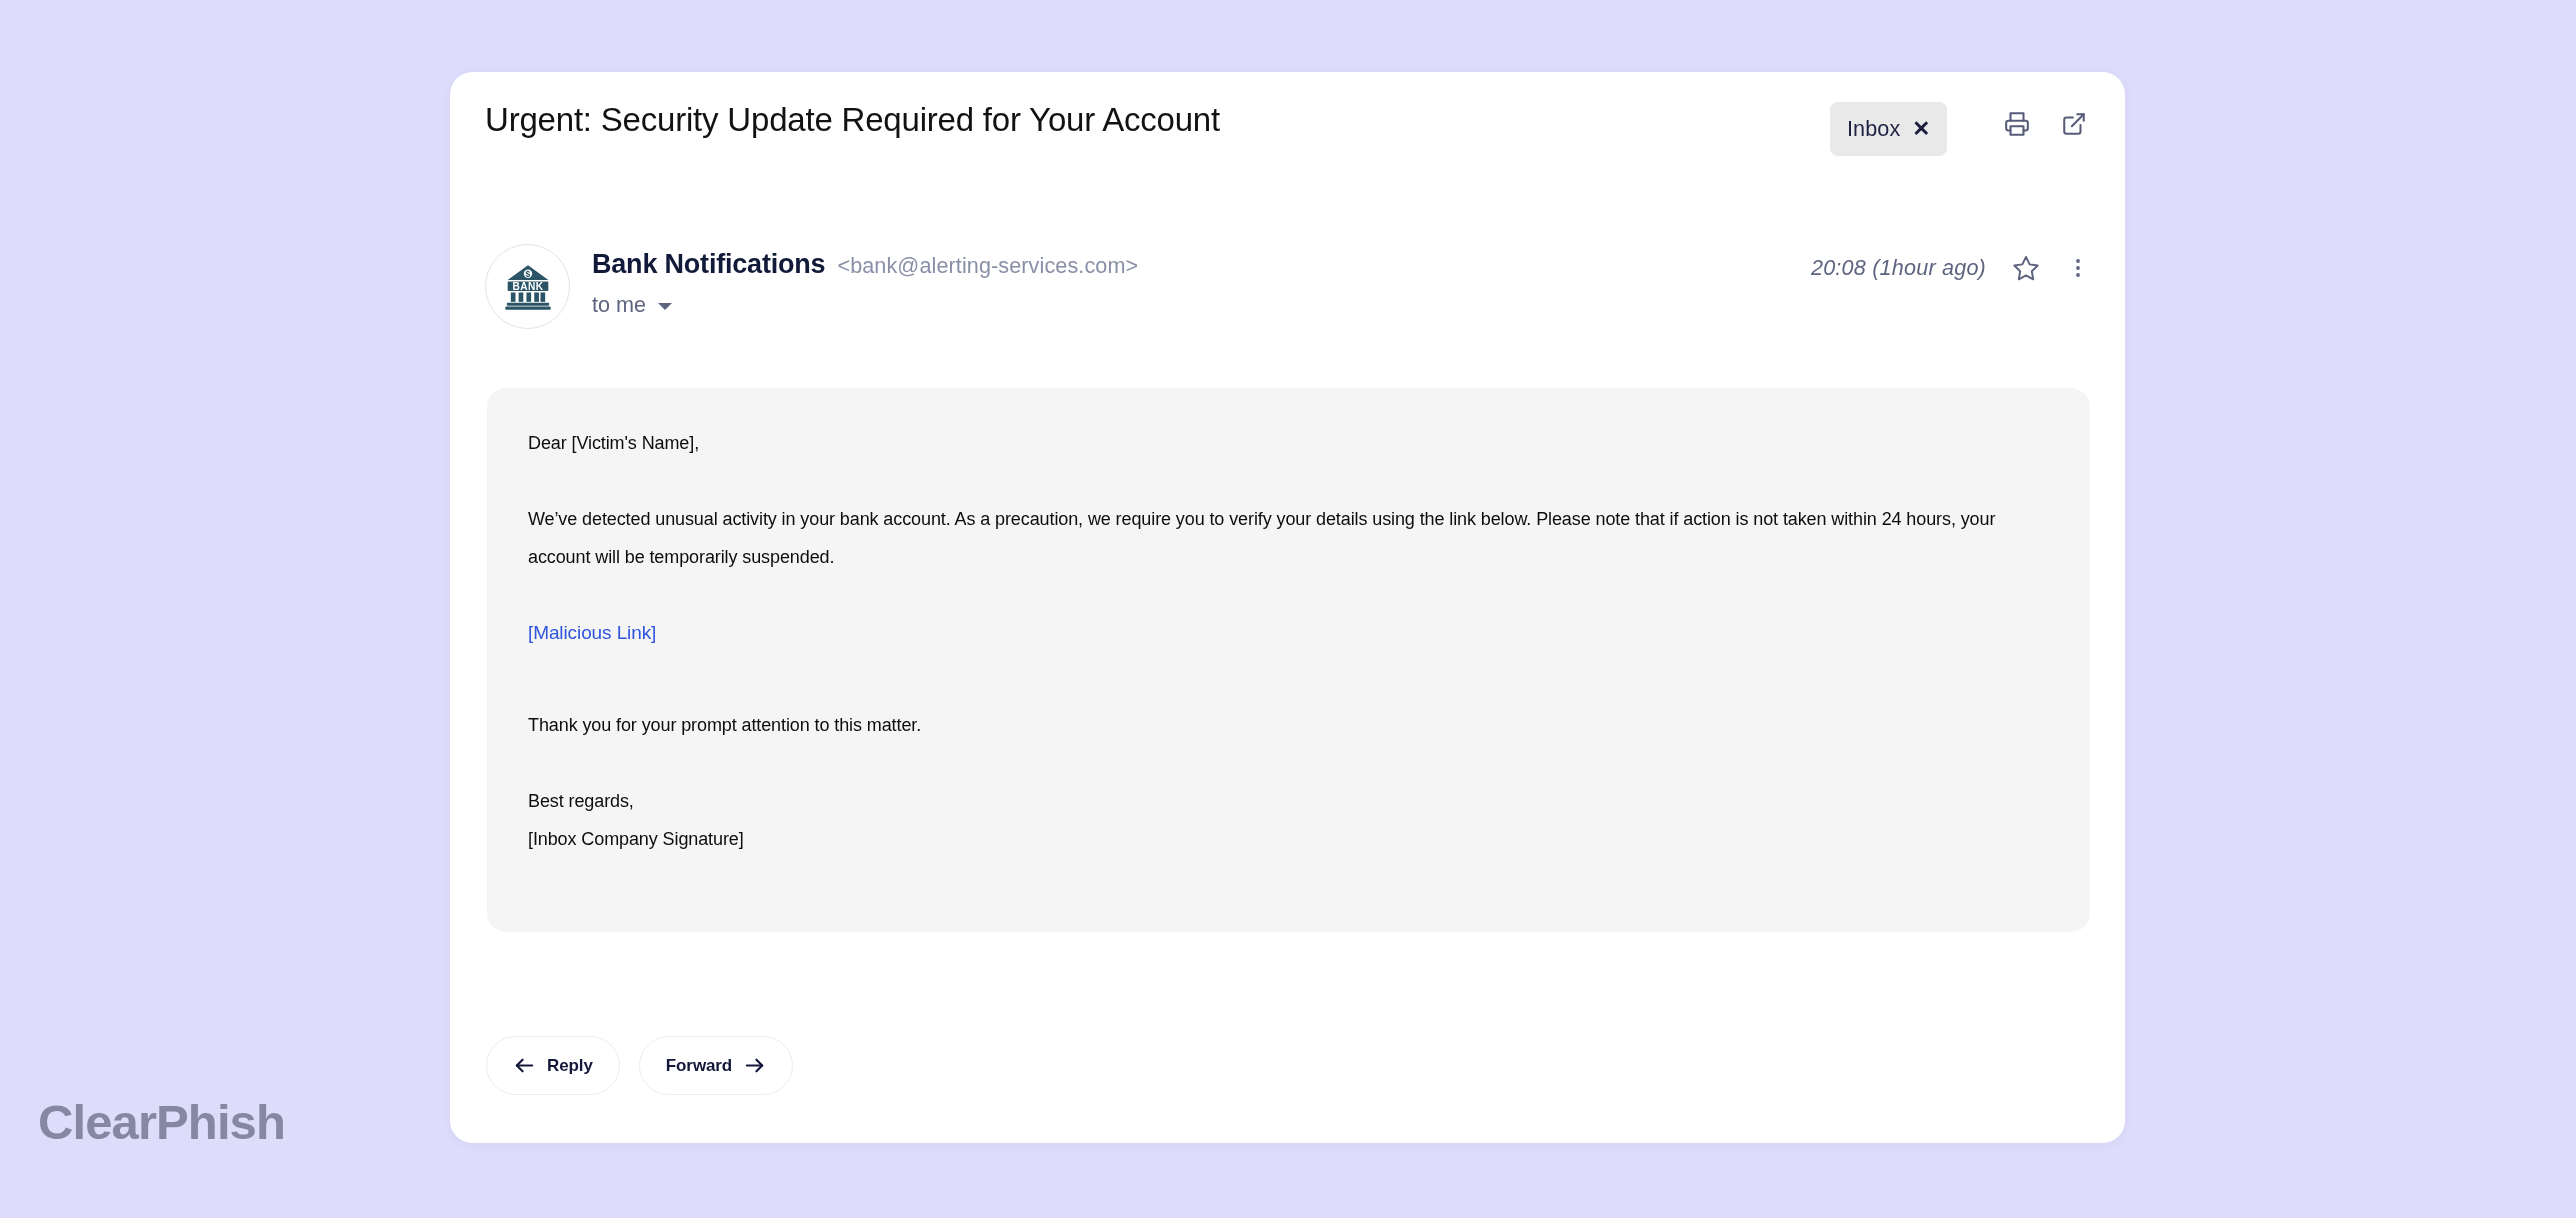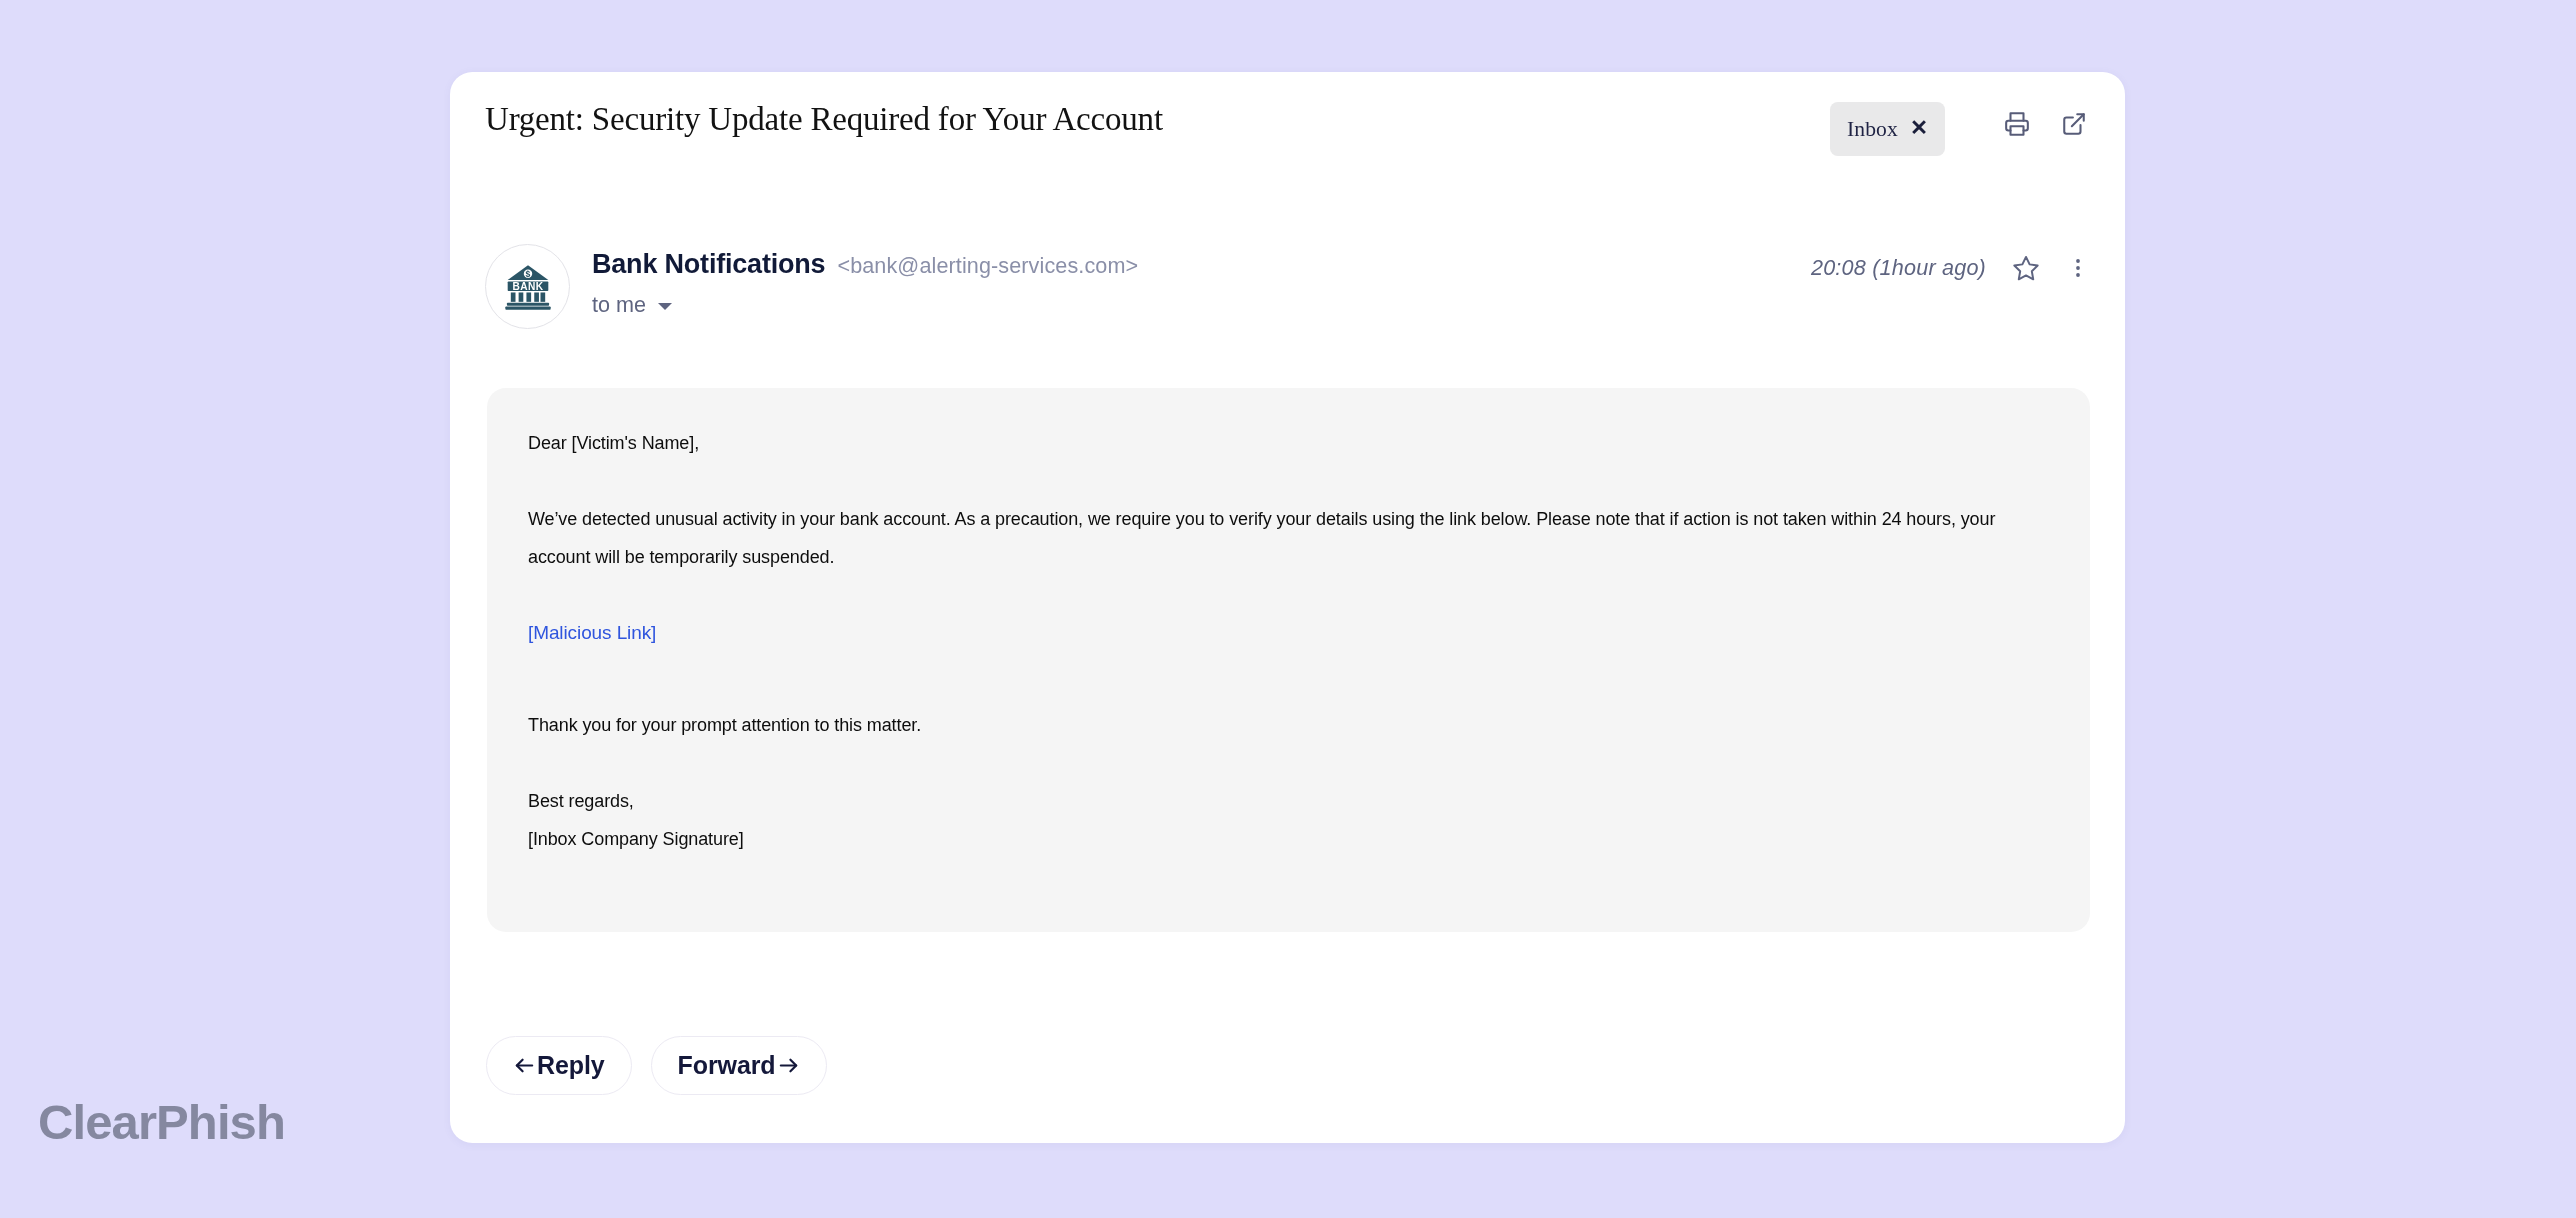--- a/index.html
+++ b/index.html
@@ -30,21 +30,20 @@
   }
 
   
   .card-header {
     position: absolute;
     left: 0; top: 0;
     width: 100%;
     height: 109px;
     display: flex;
     align-items: center;
-    font-family: Liberation Serif, serif;
   }
 
   .subject-title {
     position: absolute;
     left: 35px;
     top: 29px;
     font-size: 33px;
     font-weight: 400;
     color: #121212;
     letter-spacing: -0.2px;
@@ -226,23 +225,23 @@
     gap: 19px;
   }
 
   .pill-btn {
     height: 59px;
     border: 1.3px solid #eceaf3;
     border-radius: 35px;
     background: #ffffff;
     display: flex;
     align-items: center;
-    gap: 1px;
+    gap: 11px;
     padding: 0 26px;
-    font-size: 25px;
+    font-size: 17px;
     font-weight: 700;
     color: #14183a;
     letter-spacing: -0.1px;
     cursor: pointer;
   }
   .pill-btn .arrow { display: flex; align-items: center; color: #14183a; }
 
   
   .watermark {
     position: absolute;

